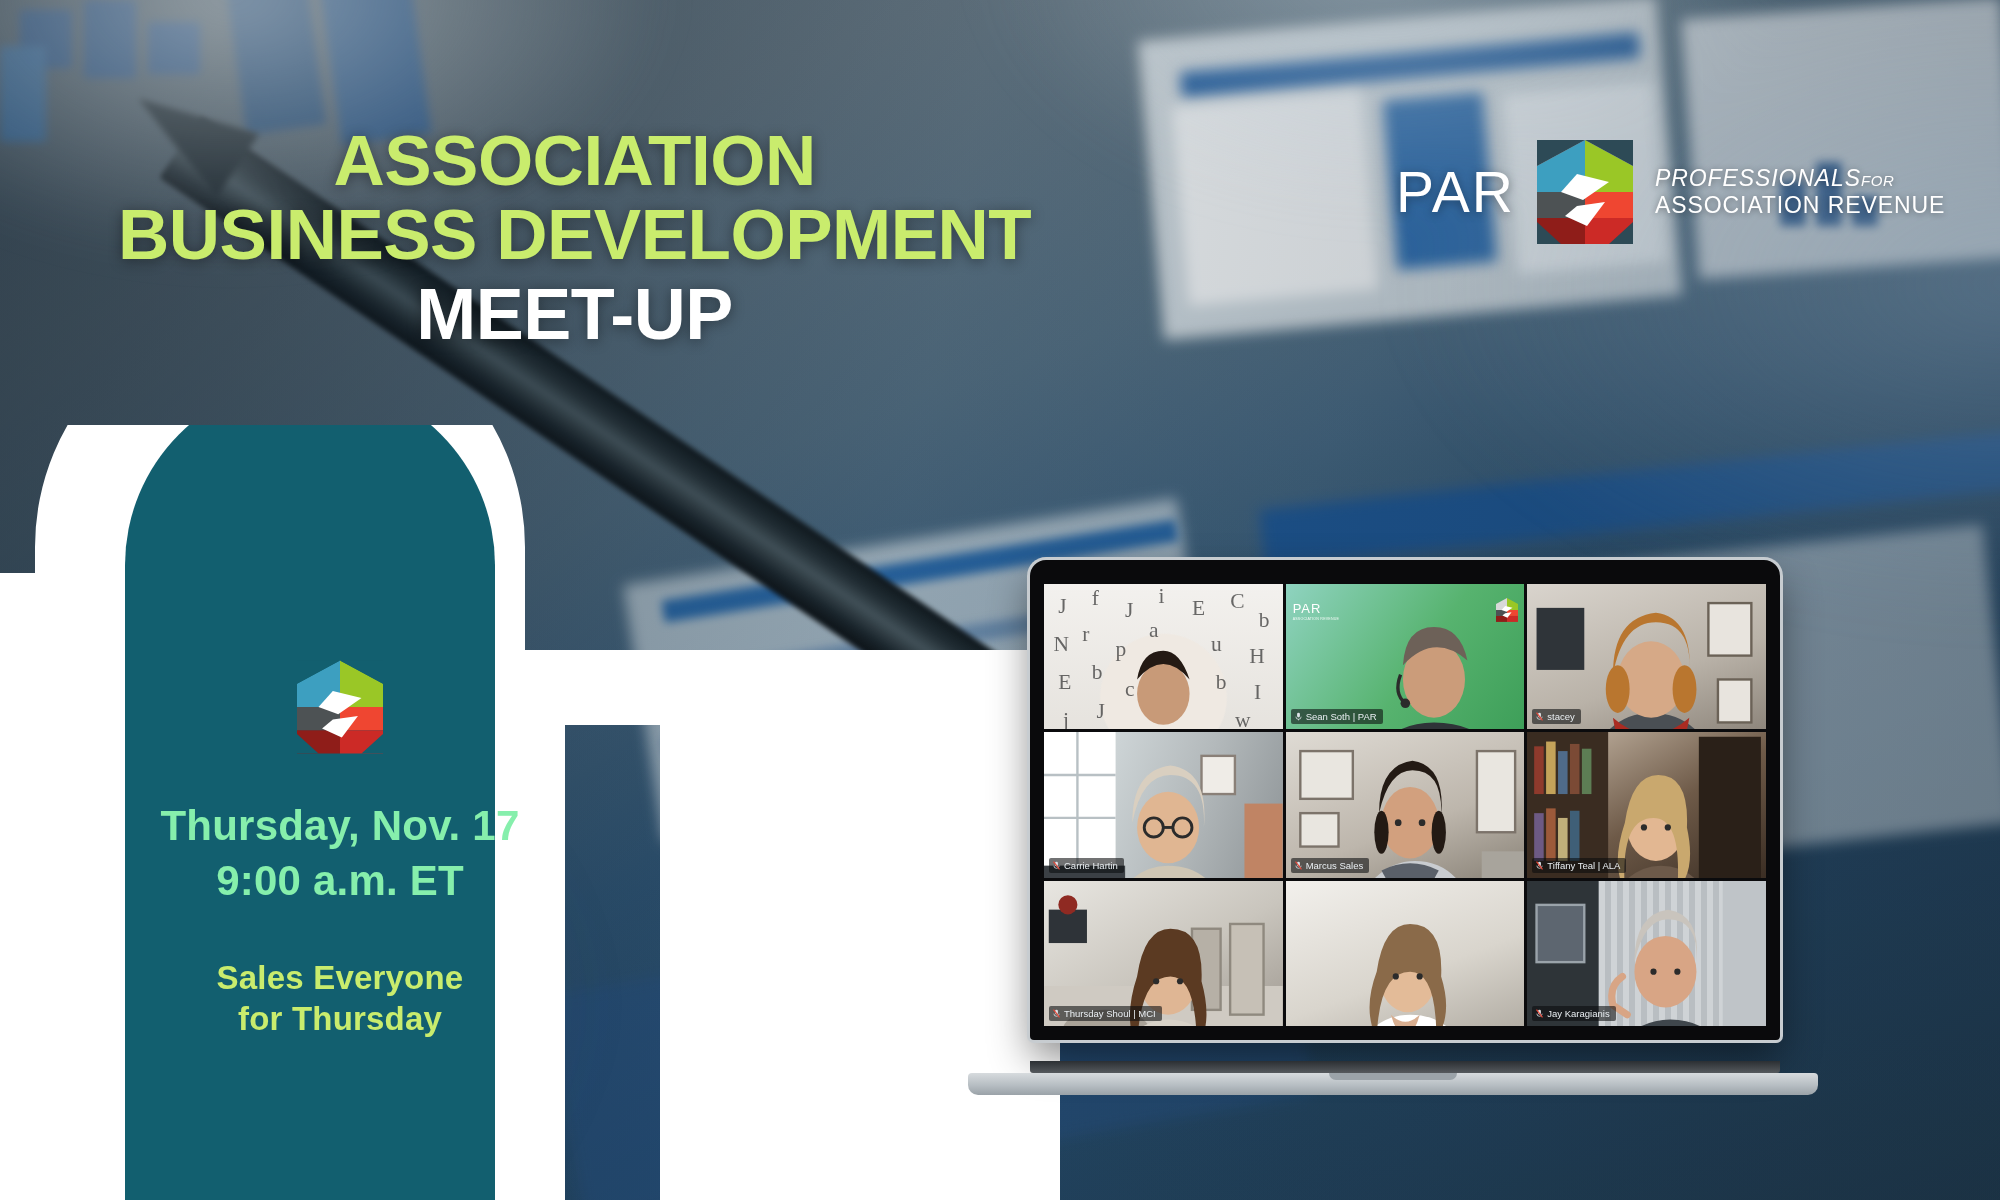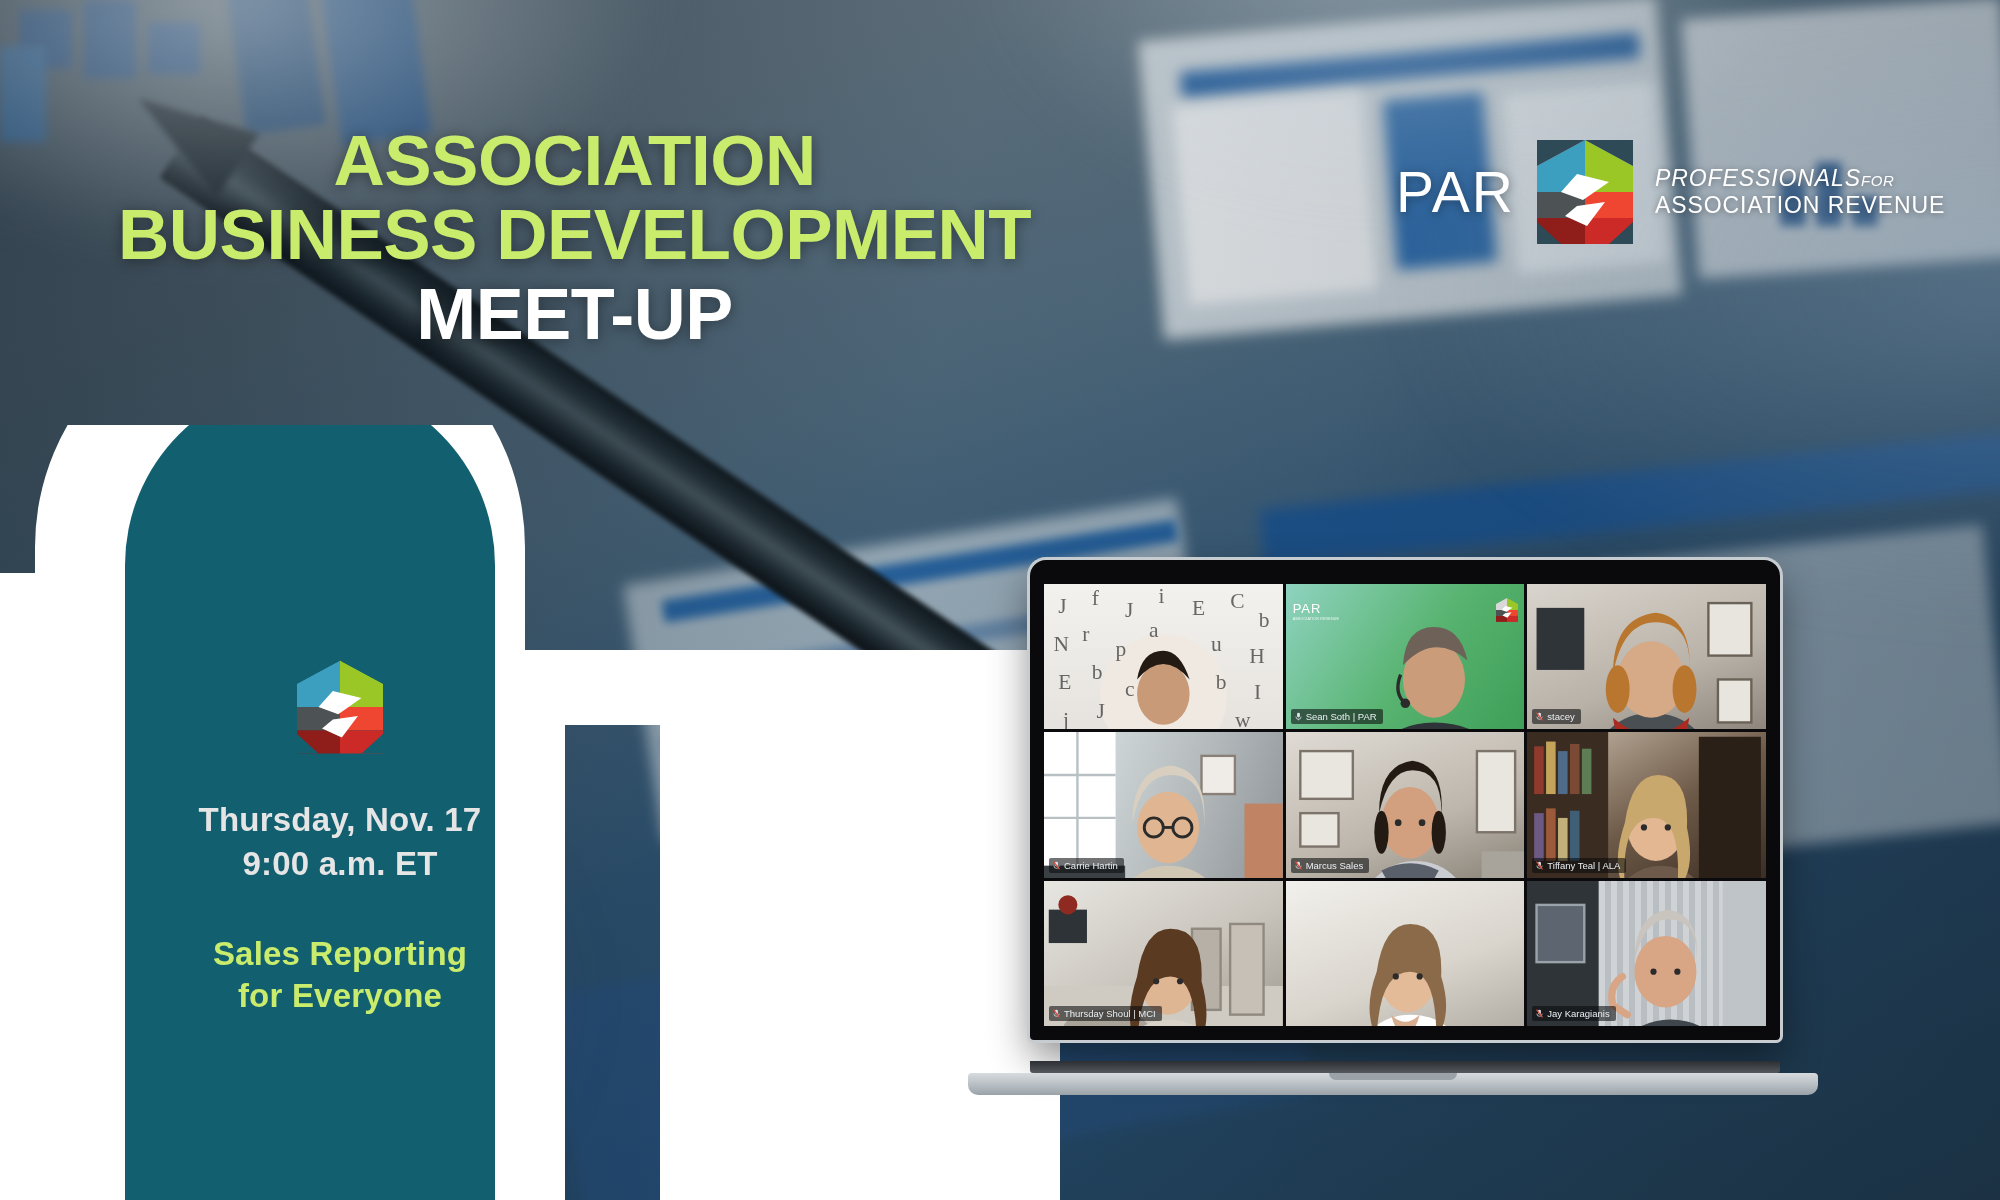--- a/index.html
+++ b/index.html
@@ -96,21 +96,21 @@
   
   .arch-wrap { position: absolute; left: -60px; top: 425px; width: 1120px; height: 790px; }
 
   
   .panel-content {
     position: absolute; left: 105px; top: 660px; width: 470px;
     text-align: center; z-index: 6;
   }
   .panel-logo { display: flex; justify-content: center; margin-bottom: 44px; }
   .panel-date {
-    color: #e5e5e5; font-weight: 700; font-size: 33px; line-height: 1.32;
+    color: #86efac; font-weight: 700; font-size: 42px; line-height: 1.32;
     letter-spacing: .2px;
   }
   .panel-topic {
     color: #c9ec6d; font-weight: 700; font-size: 33px; line-height: 1.26;
     margin-top: 48px; letter-spacing: .2px;
   }
 
   
   .laptop { position: absolute; left: 968px; top: 560px; width: 850px; height: 545px; z-index: 5; }
   .lid {
@@ -284,22 +284,22 @@
       <polygon points="40,66 68,62 50,86 28,76" fill="#ffffff"></polygon>
     </svg>
   </div>
 
   <div class="panel-date">
     <div>Thursday, Nov. 17</div>
     <div>9:00 a.m. ET</div>
   </div>
 
   <div class="panel-topic">
-    <div>Sales Reporting</div>
-    <div>for Everyone</div>
+    <div>Sales Everyone</div>
+    <div>for Thursday</div>
   </div>
 </div>
 
 <div class="laptop">
   <div class="lid">
     <div class="screen">
 
       <div class="tile">
         <div class="tl-inner bgA"></div>
         <svg class="tl-inner" viewBox="0 0 100 80" preserveAspectRatio="none">

